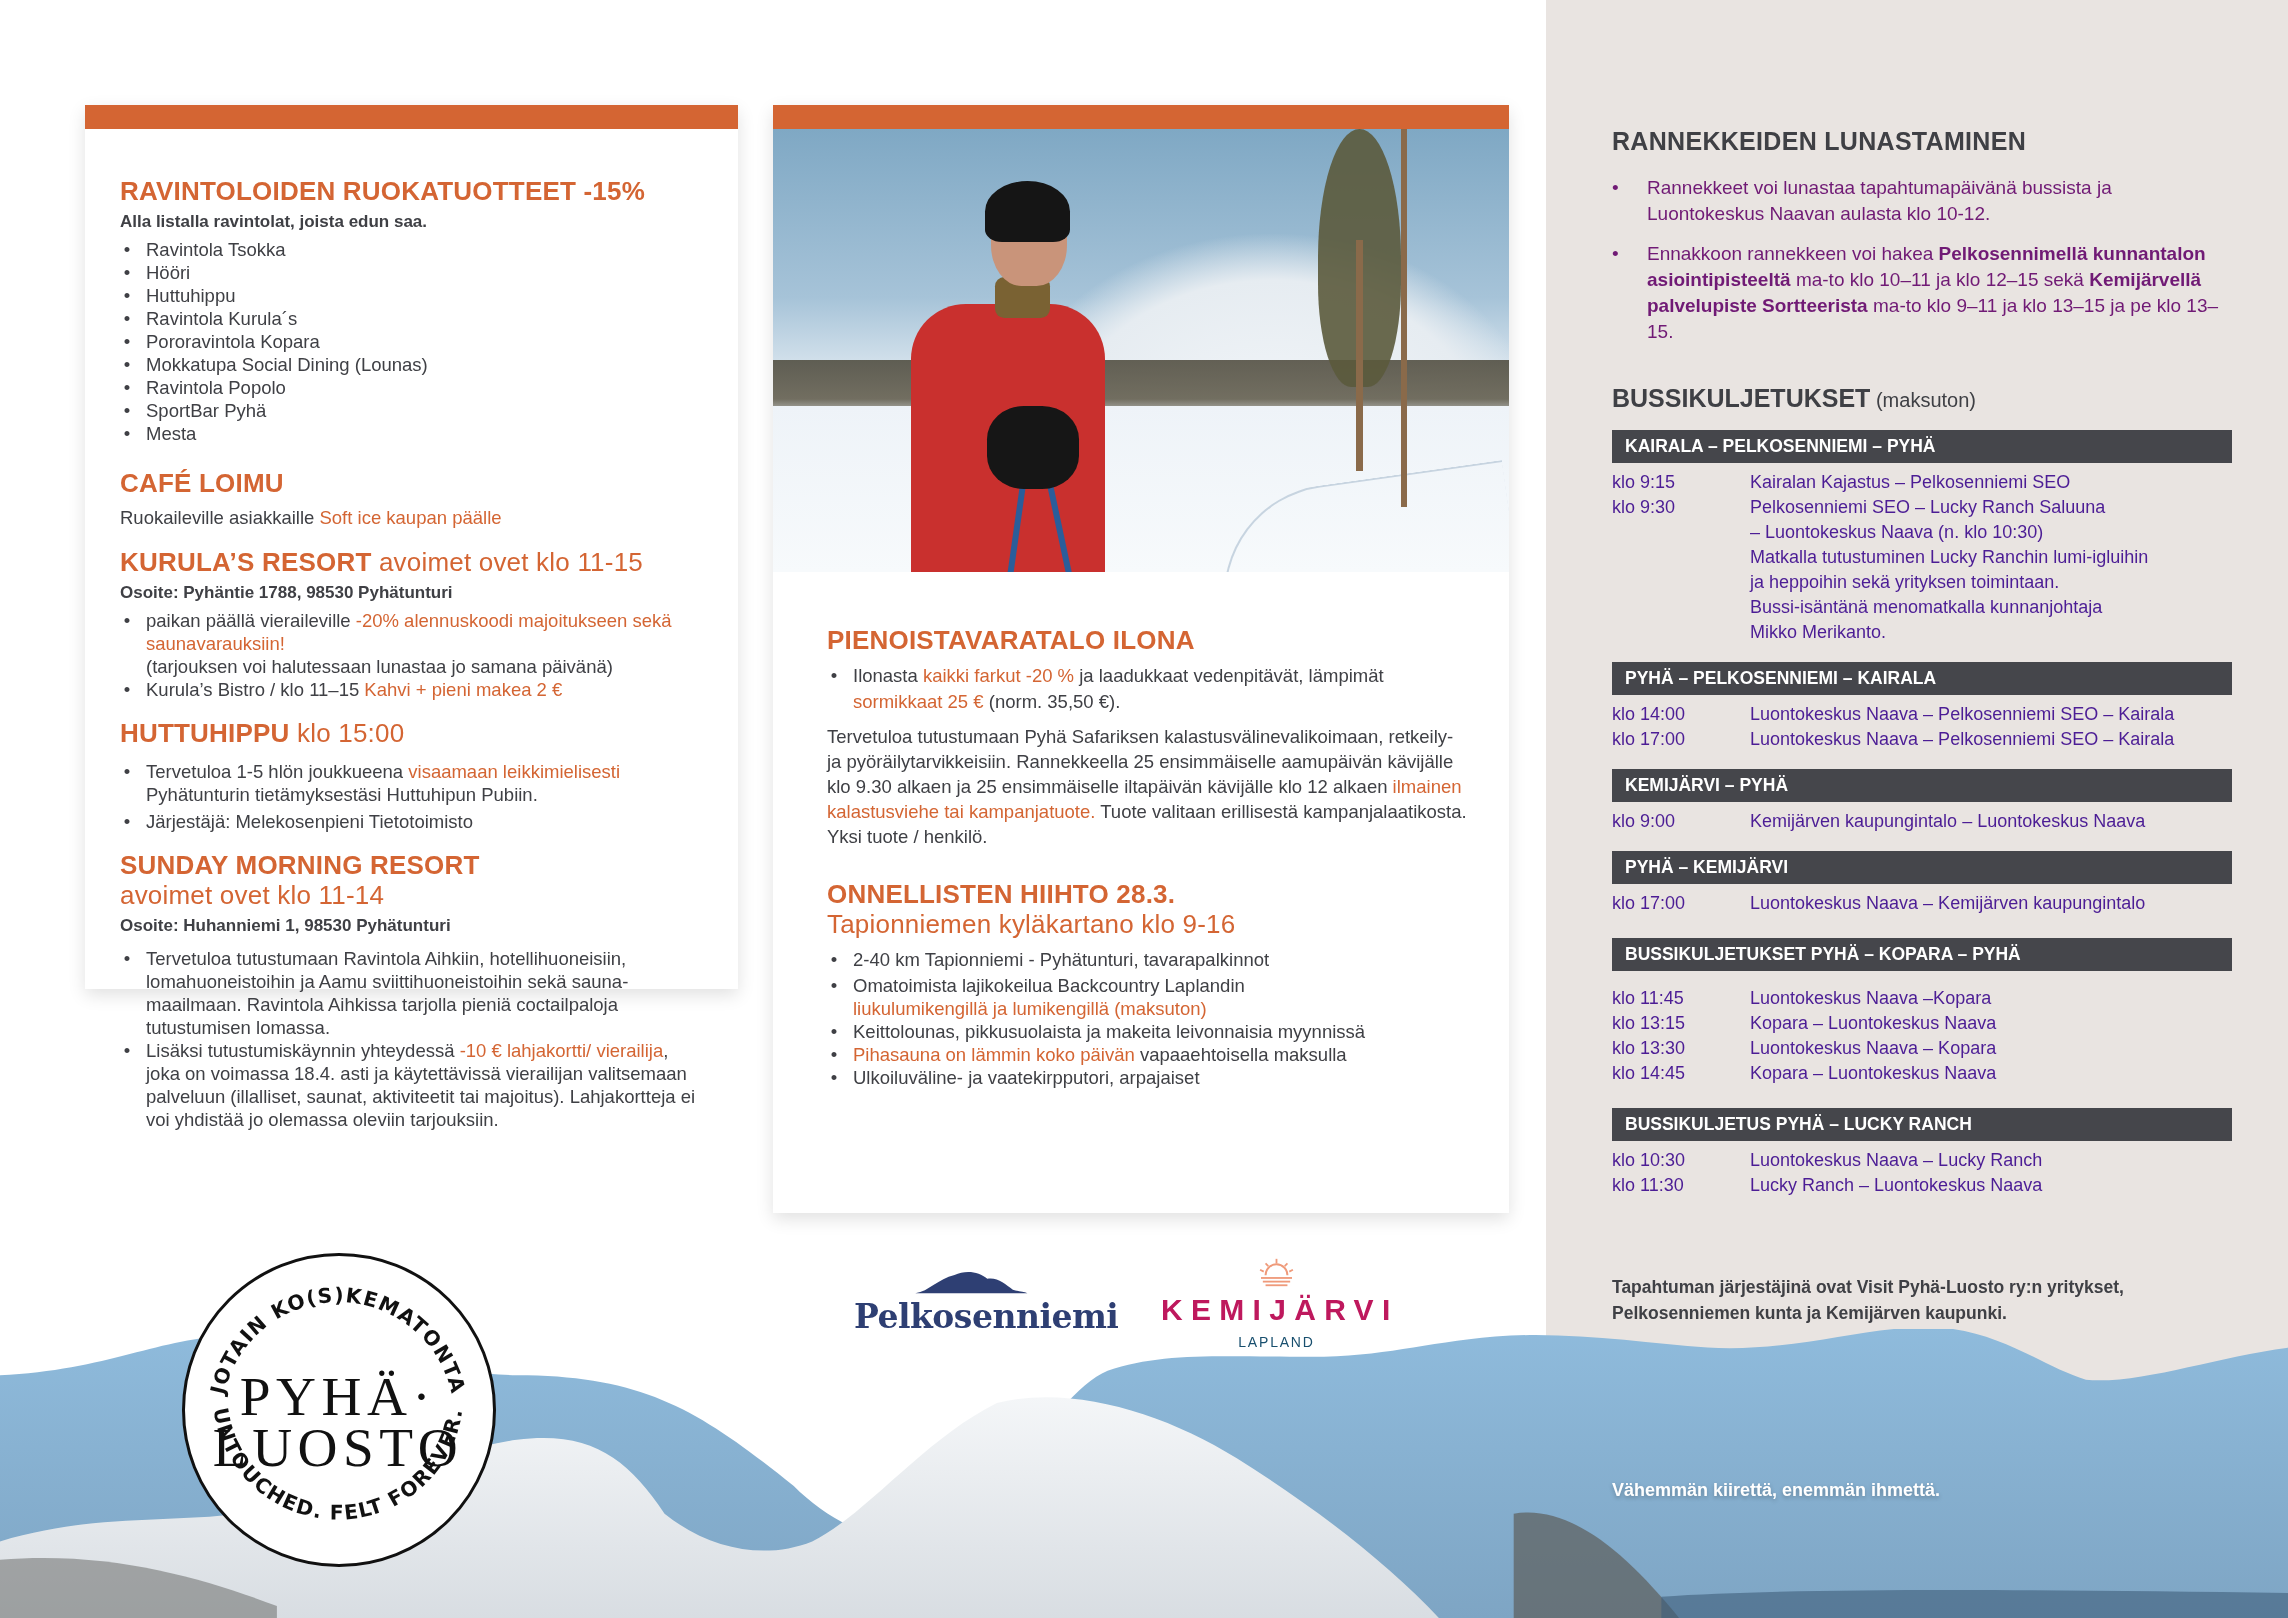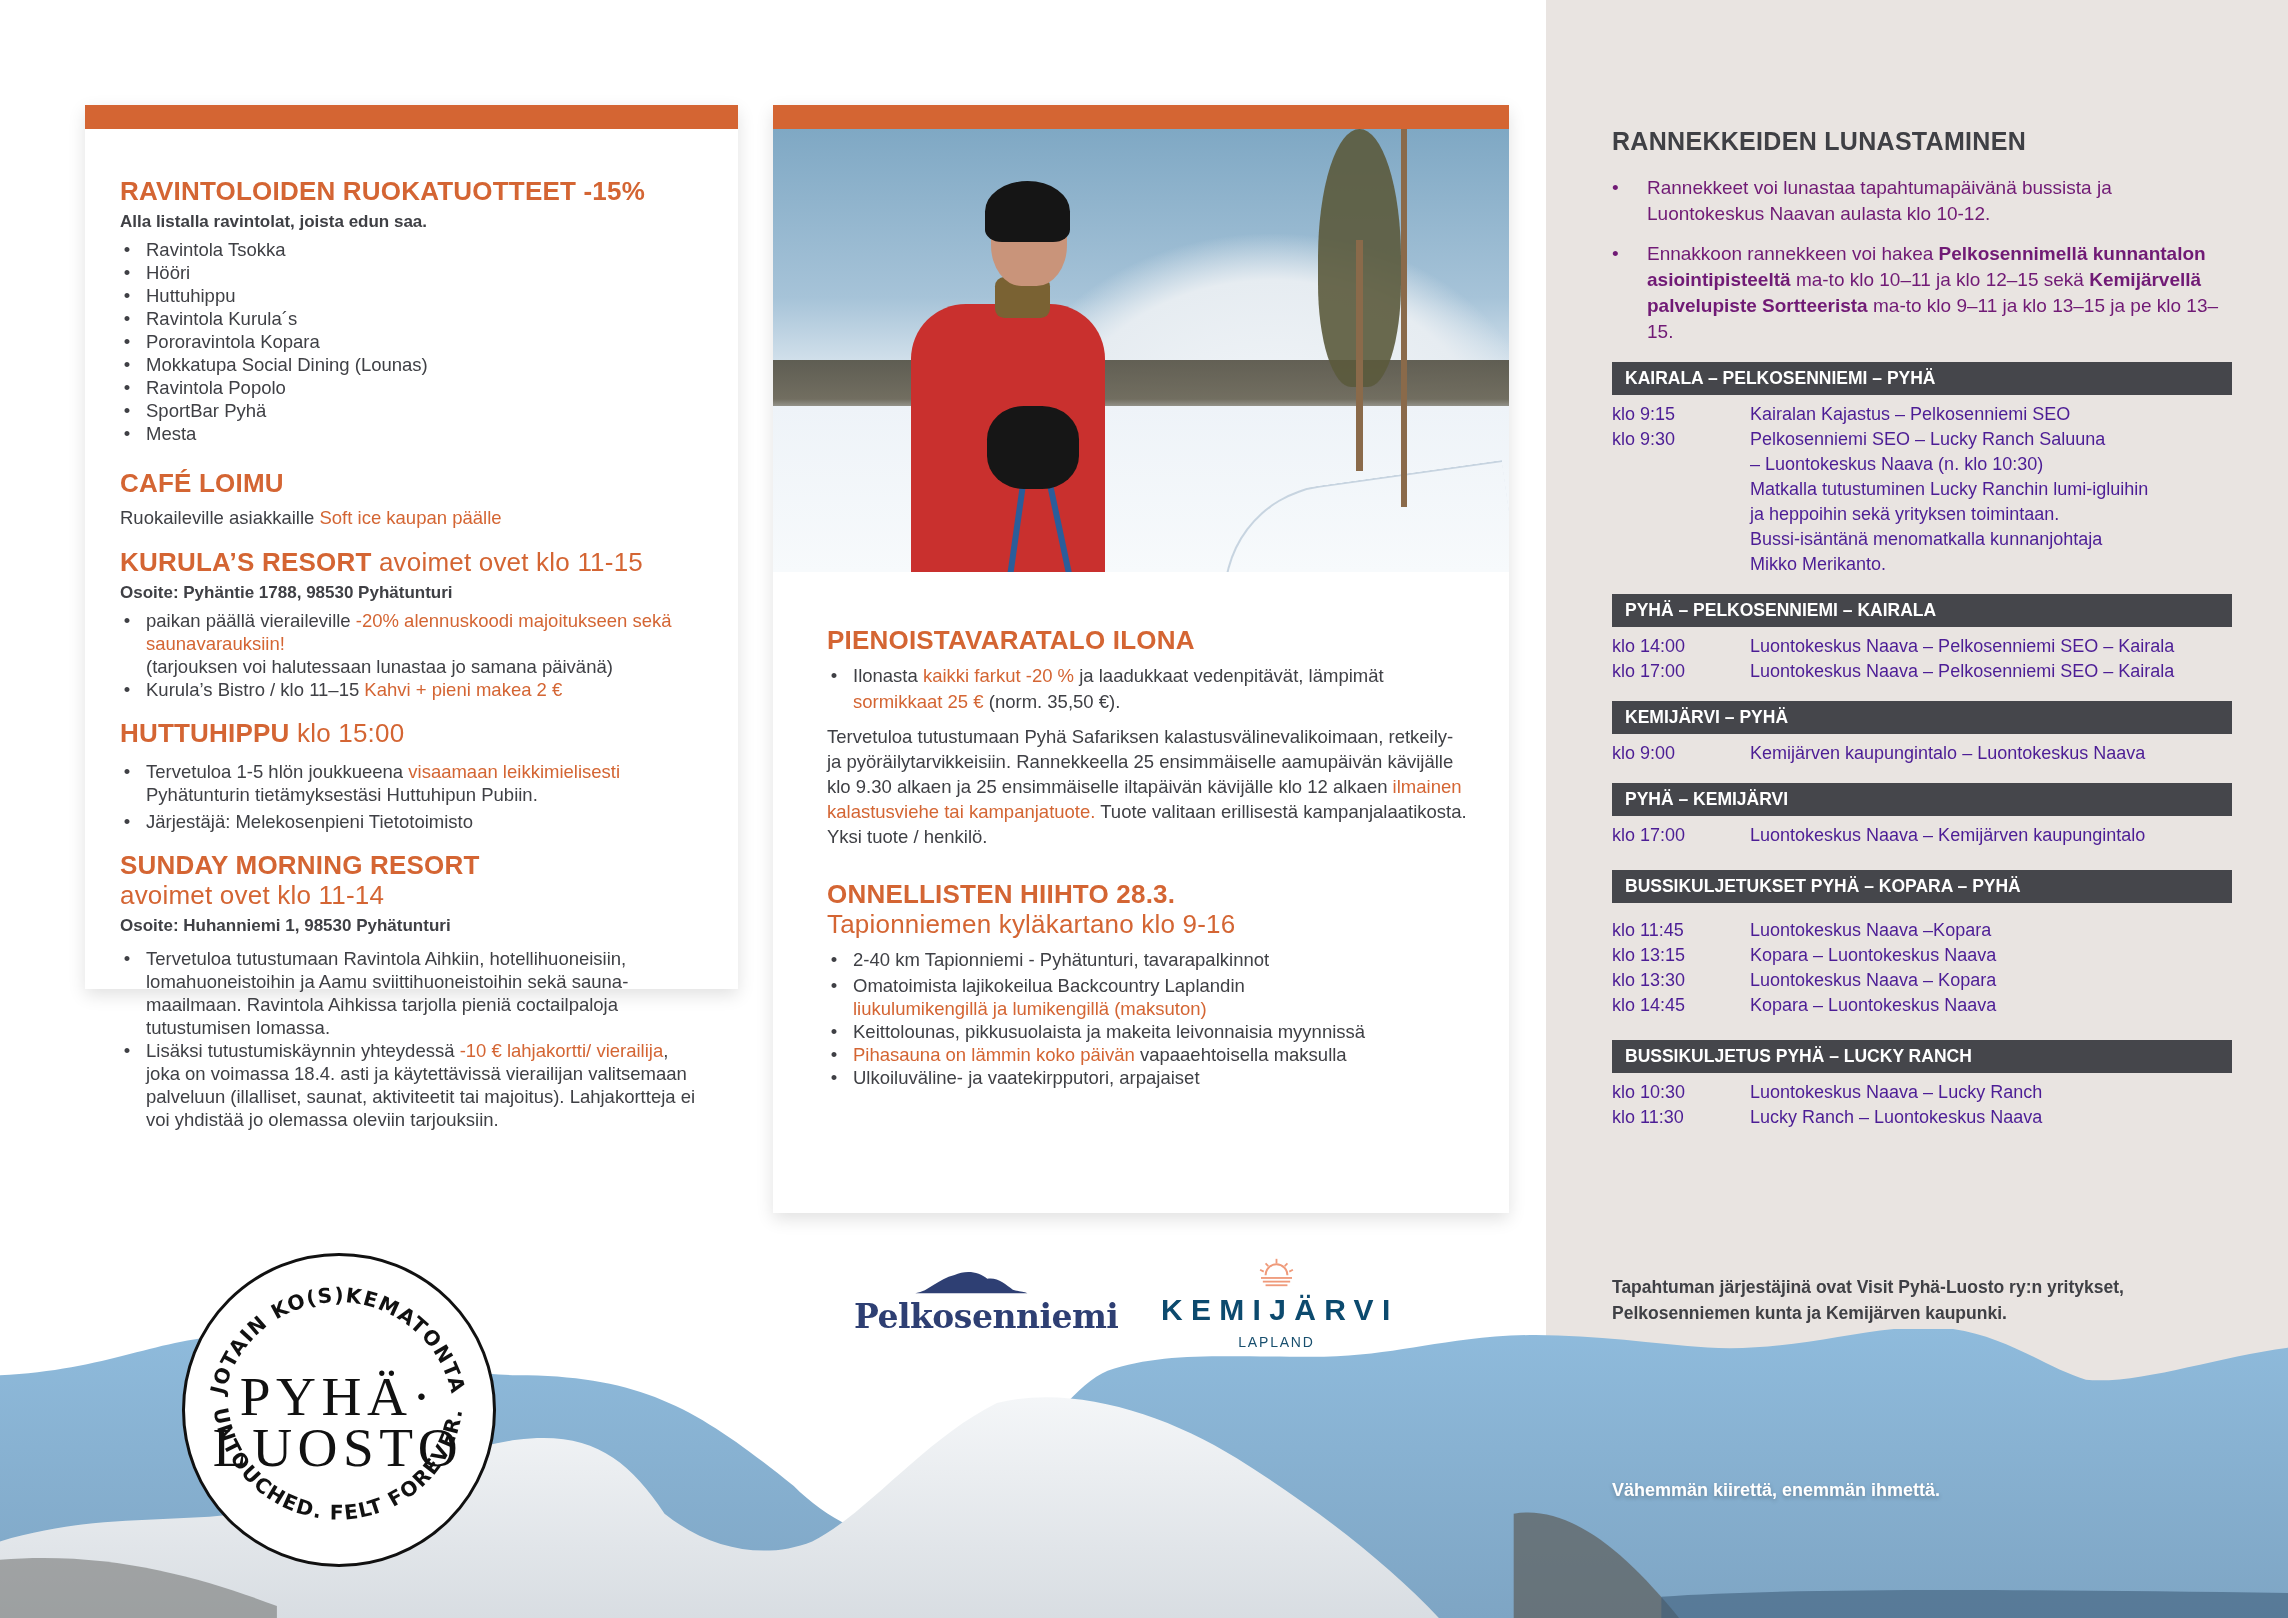--- a/index.html
+++ b/index.html
@@ -71,21 +71,21 @@
 
   
   .badge { position: absolute; left: 182px; top: 1253px; width: 314px; height: 314px; border-radius: 50%; background: #ffffff; border: 3.7px solid #111; }
   .badge svg { position: absolute; left: 0; top: 0; }
 
   
   .logo-pelko { position: absolute; left: 854px; top: 1266px; width: 231px; text-align: center; }
   .logo-pelko .cloud { display: block; margin: 0 auto; }
   .logo-pelko .word { font-family: "DejaVu Serif", serif; font-weight: bold; font-size: 33px; color: #2e3f73; letter-spacing: -0.5px; }
   .logo-kemi { position: absolute; left: 1161px; top: 1257px; width: 231px; text-align: center; }
-  .logo-kemi .word { font-weight: bold; font-size: 30px; color: #0c4a6e; letter-spacing: 8.3px; margin-top: 1.8px; }
+  .logo-kemi .word { font-weight: bold; font-size: 30px; color: #be185d; letter-spacing: 8.3px; margin-top: 1.8px; }
   .logo-kemi .sub { font-size: 14px; letter-spacing: 1.8px; color: #184f6e; margin-top: 7.4px; }
 </style>
 </head>
 <body>
 
 <div class="right-panel"></div>
 
 <div class="card" id="card-left">
   <div class="topbar"></div>
   <div class="card-body">
@@ -167,20 +167,21 @@
   </div>
 </div>
 
 <div class="rp">
   <h2>RANNEKKEIDEN LUNASTAMINEN</h2>
   <ul>
     <li>Rannekkeet voi lunastaa tapahtumapäivänä bussista ja Luontokeskus Naavan aulasta klo 10-12.</li>
     <li><span>Ennakkoon rannekkeen voi hakea </span><b>Pelkosennimellä kunnantalon asiointipisteeltä</b><span> ma-to klo 10–11 ja klo 12–15 sekä </span><b>Kemijärvellä palvelupiste Sortteerista</b><span> ma-to klo 9–11 ja klo 13–15 ja pe klo 13–15.</span></li>
   </ul>
 
+  <div class="bus-title"><span>BUSSIKULJETUKSET</span><span class="note"> (maksuton)</span></div>
   <div id="routes">
       <div class="route-head">KAIRALA – PELKOSENNIEMI – PYHÄ</div>
       <div class="route-table">
         <div class="route-row">
           <span class="t">klo 9:15</span>
           <span class="d">Kairalan Kajastus – Pelkosenniemi SEO</span>
         </div>
         <div class="route-row">
           <span class="t">klo 9:30</span>
           <span class="d">Pelkosenniemi SEO – Lucky Ranch Saluuna</span>

